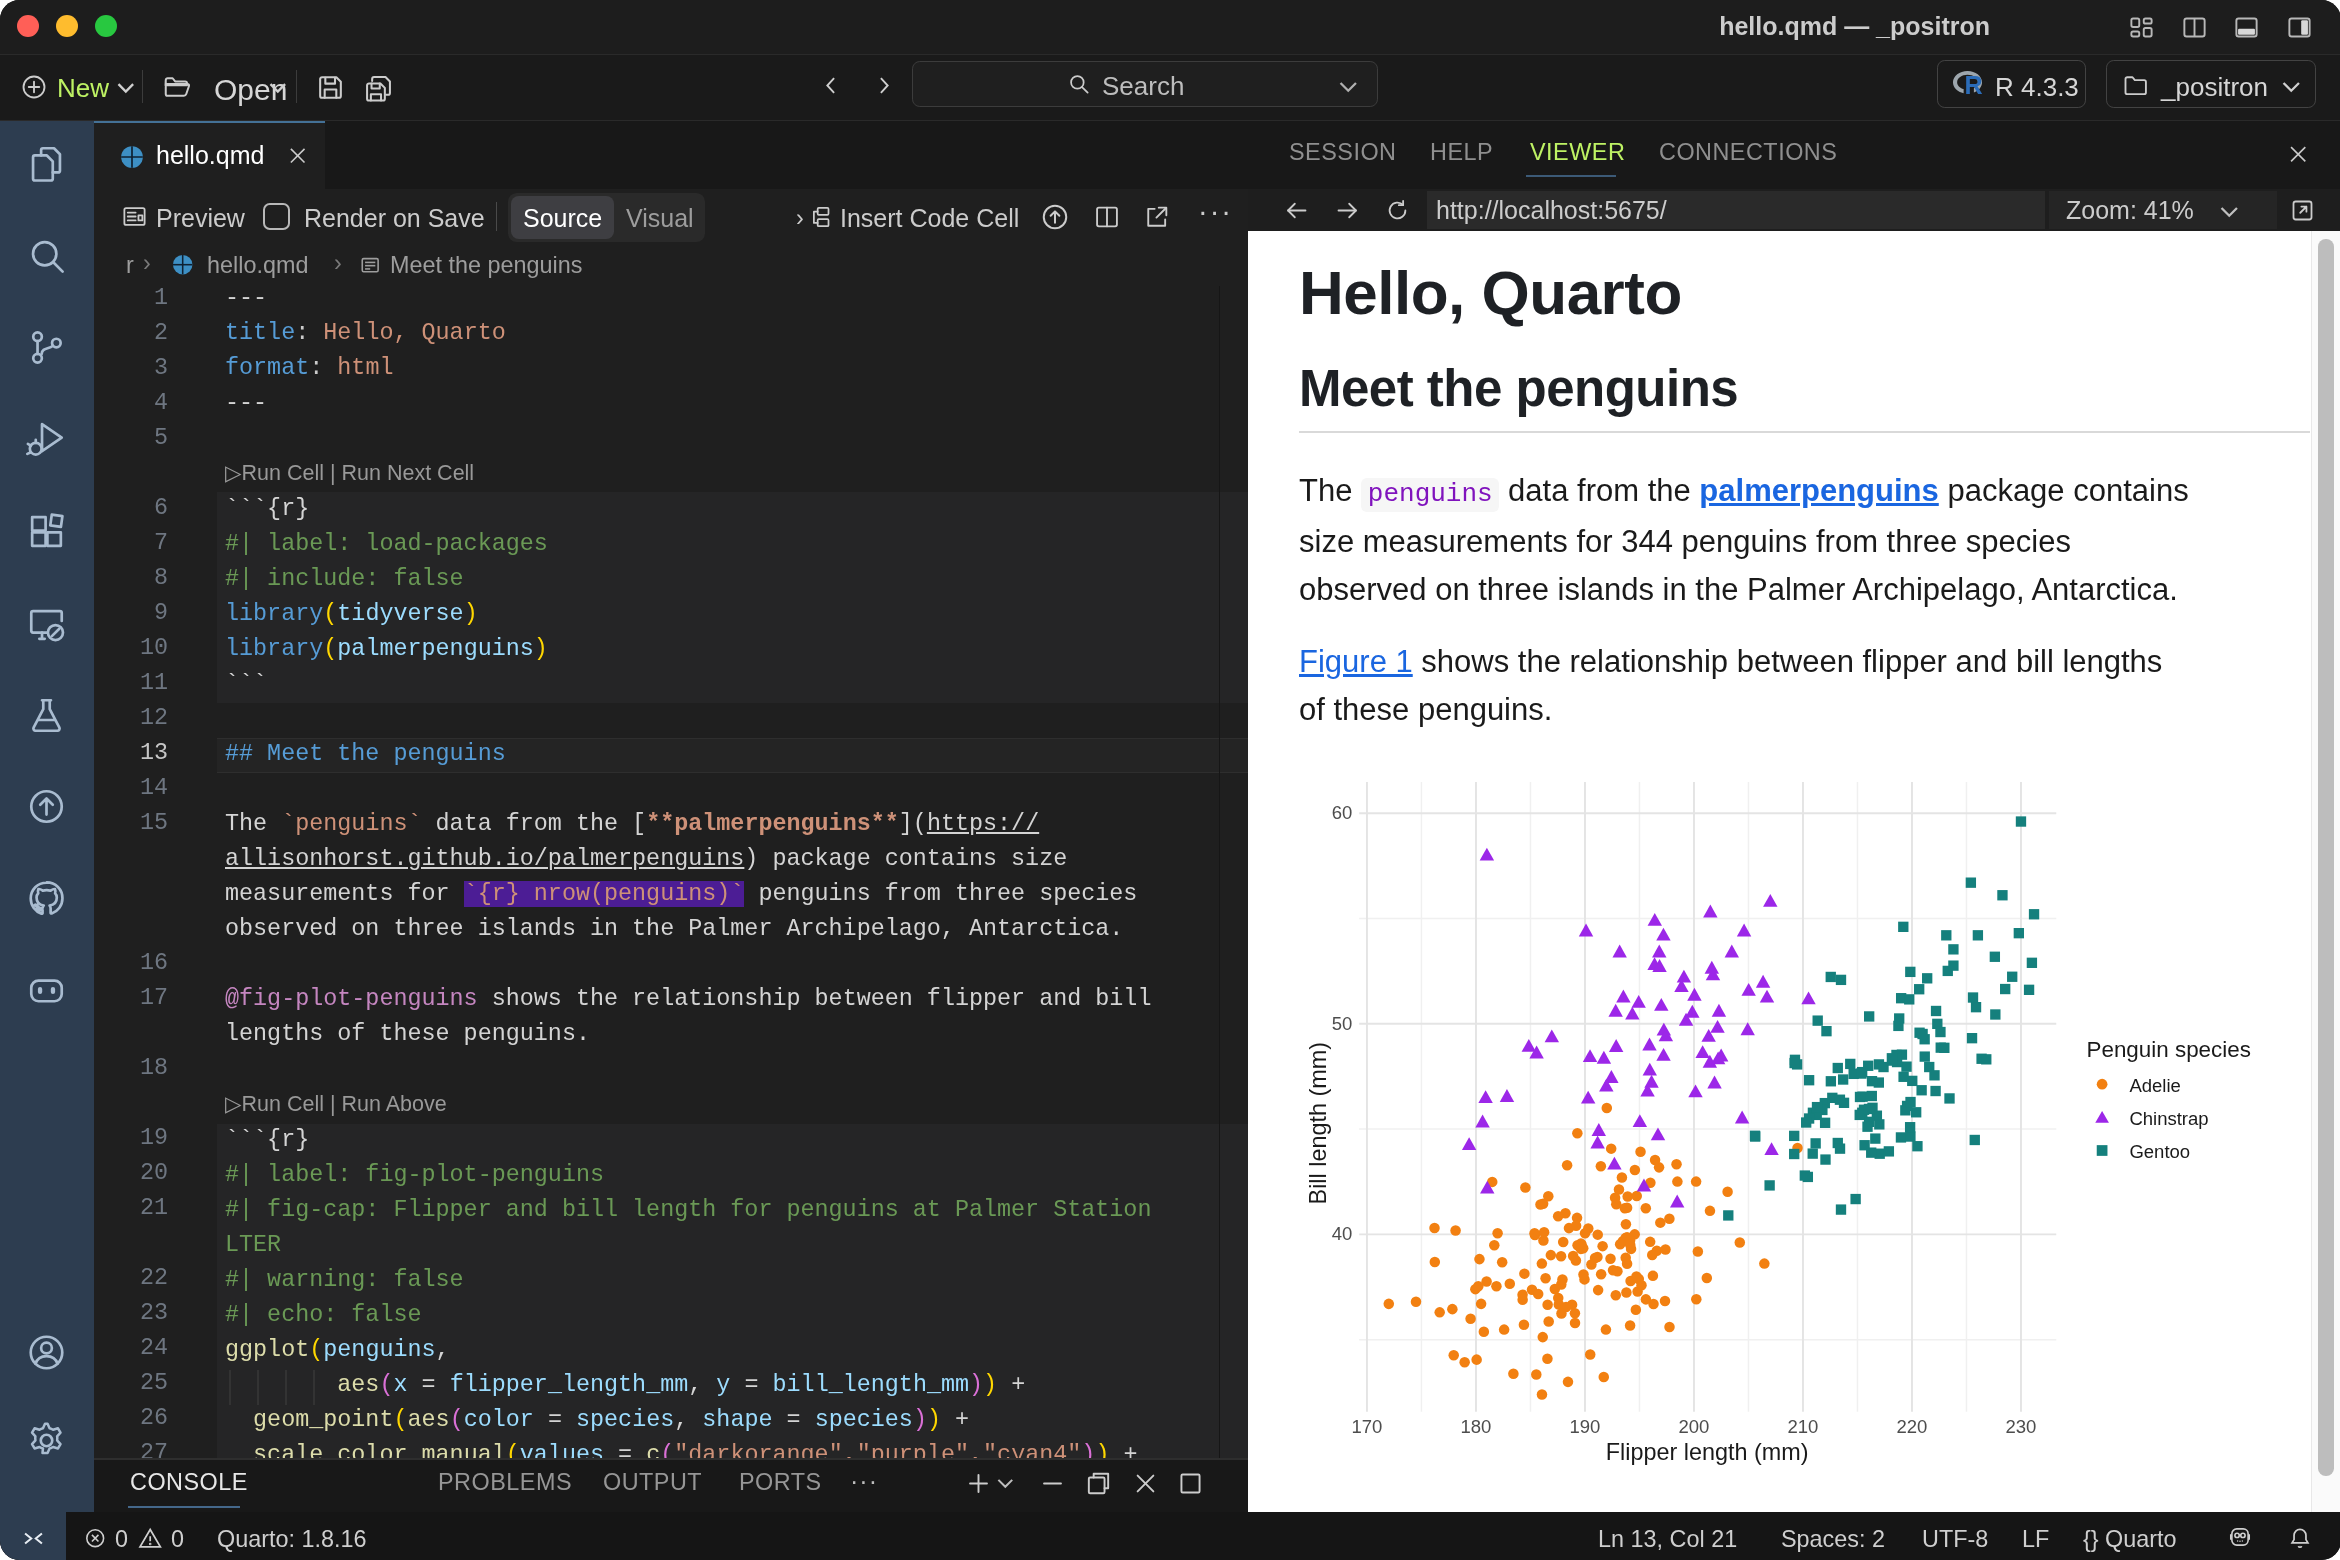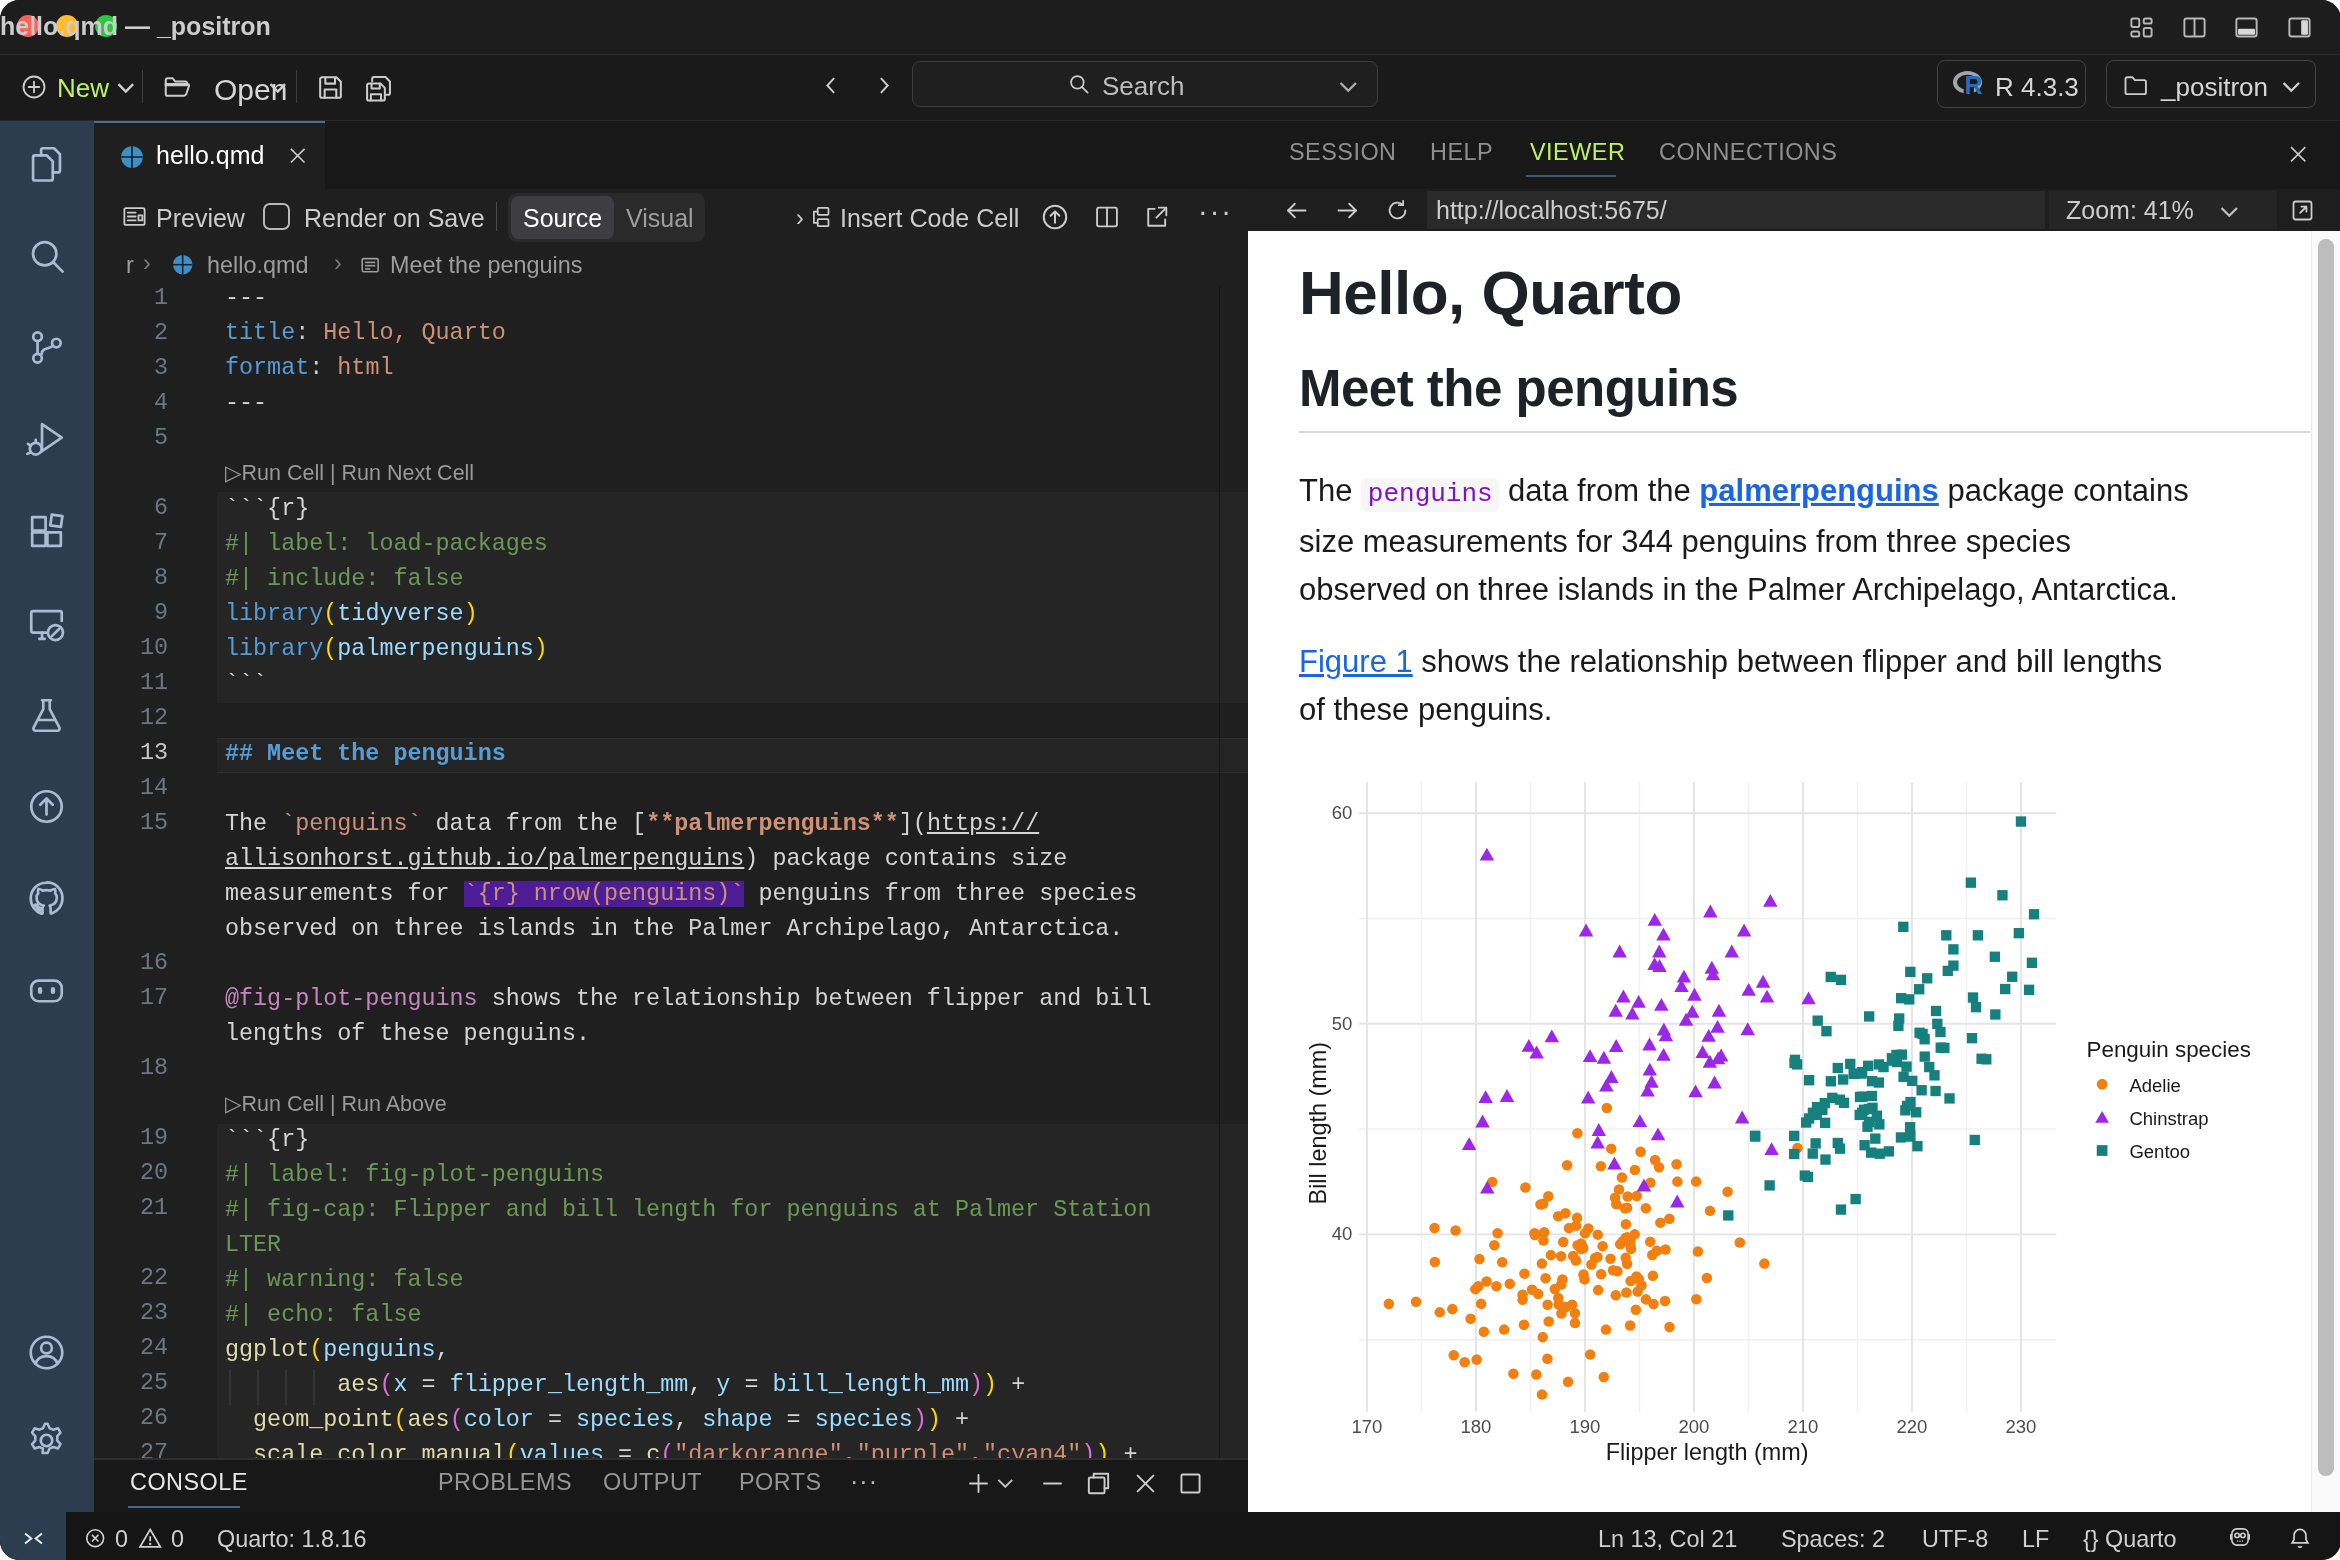--- a/index.html
+++ b/index.html
@@ -15,21 +15,21 @@
 .lens{font-family:"Liberation Sans",sans-serif;font-size:21.5px;color:#999999}
 </style>
 </head>
 <body>
 <div id="win">
 
 <div class="abs" style="left:0;top:0;width:2341px;height:54px;background:#1d1d1d"></div>
 <div class="abs" style="left:16.6px;top:14.6px;width:22.4px;height:22.4px;border-radius:50%;background:#ff5f57"></div>
 <div class="abs" style="left:56px;top:14.6px;width:22.4px;height:22.4px;border-radius:50%;background:#febc2e"></div>
 <div class="abs" style="left:95px;top:14.6px;width:22.4px;height:22.4px;border-radius:50%;background:#28c840"></div>
-<div class="abs" style="left:0;top:11.7px;width:1990px;text-align:left;font-size:25px;font-weight:700;color:#cccccc">hello.qmd — _positron</div>
+<div class="abs" style="left:0;top:11.7px;width:1990px;text-align:right;font-size:25px;font-weight:700;color:#cccccc">hello.qmd — _positron</div>
 
 <svg class="abs" style="left:2128px;top:13.7px" width="27" height="27" viewBox="0 0 24 24">
   <g fill="none" stroke="#b8b8b8" stroke-width="1.7">
         <rect x="3" y="4" width="7" height="7.5" rx="1.5"></rect>
         <rect x="14" y="4" width="7" height="4.5" rx="1.5"></rect>
         <rect x="3" y="15.5" width="7" height="4.5" rx="1.5"></rect>
         <rect x="14" y="12.5" width="7" height="7.5" rx="1.5"></rect>
       </g>
 </svg>
 <svg class="abs" style="left:2181px;top:13.7px" width="27" height="27" viewBox="0 0 24 24">
@@ -362,21 +362,21 @@
 ---
 
 <span class="lens">▷Run Cell | Run Next Cell</span>
 ```{r}
 <span class="gr">#| label: load-packages</span>
 <span class="gr">#| include: false</span>
 <span class="bl">library</span><span class="b1">(</span><span class="vb">tidyverse</span><span class="b1">)</span>
 <span class="bl">library</span><span class="b1">(</span><span class="vb">palmerpenguins</span><span class="b1">)</span>
 ```
 
-<span class="bl" style="font-weight:700">## Meet the penguins</span>
+<span class="bl" style="font-weight:400">## Meet the penguins</span>
 
 The <span class="or">`penguins`</span> data from the [<span class="or" style="font-weight:700">**palmerpenguins**</span>](<span class="u">https://</span>
 <span class="u">allisonhorst.github.io/palmerpenguins</span>) package contains size
 measurements for <span class="or" style="background:#4c1d95">`{r} nrow(penguins)`</span> penguins from three species
 observed on three islands in the Palmer Archipelago, Antarctica.
 
 <span class="pk">@fig-plot-penguins</span> shows the relationship between flipper and bill
 lengths of these penguins.
 
 <span class="lens">▷Run Cell | Run Above</span>

